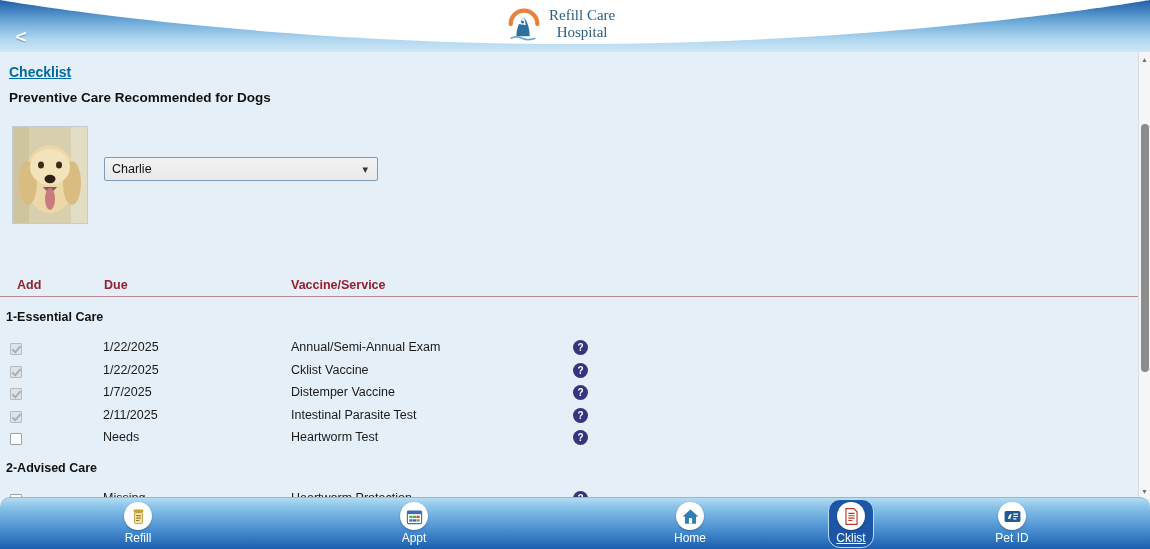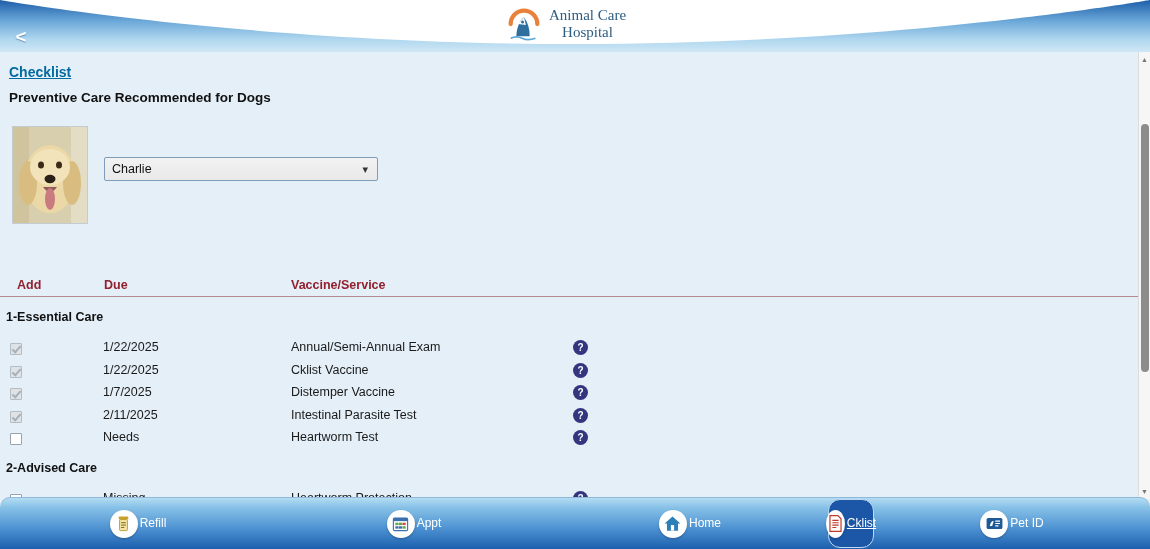--- a/index.html
+++ b/index.html
@@ -234,21 +234,21 @@
     background: linear-gradient(#b5dcf2 0%, #88c2e8 18%, #4a8fd0 62%, #1c5fae 100%);
     border-top: 1px solid #8fb9da;
     border-radius: 10px 10px 0 0;
     display: flex;
     z-index: 8;
   }
   .tab {
     flex: 1;
     position: relative;
     display: flex;
-    flex-direction: row;
+    flex-direction: column;
     align-items: center;
     justify-content: center;
     gap: 2px;
     cursor: pointer;
   }
   .tab .ticon {
     width: 28px; height: 28px;
     border-radius: 50%;
     background: #ffffff;
     display: flex;
@@ -296,21 +296,21 @@
 
     <div class="logo-wrap">
       <svg class="logo-mark" viewBox="0 0 40 40">
         <path d="M6,20 A14,14 0 0 1 34,20" stroke="#e8813a" stroke-width="4.5" fill="none" stroke-linecap="round"></path>
         <path d="M12,33 C12,25 15,17 20,13 C24,18 26,25 26,33 Z" fill="#2e6f9e"></path>
         <path d="M20,13 L14,20 L22,21 Z" fill="#ffffff"></path>
         <circle cx="18.5" cy="18" r="1.6" fill="#2e6f9e"></circle>
         <path d="M6,35 Q12,32 18,35 T32,35" stroke="#59a7d8" stroke-width="1.8" fill="none"></path>
       </svg>
       <div class="logo-text">
-        <span>Animal Care</span>
+        <span>Refill Care</span>
         <span class="l2">Hospital</span>
       </div>
     </div>
   </div>
 
   <div class="content">
 
     <div class="title-link">Checklist</div>
     <div class="subtitle">Preventive Care Recommended for Dogs</div>
 

